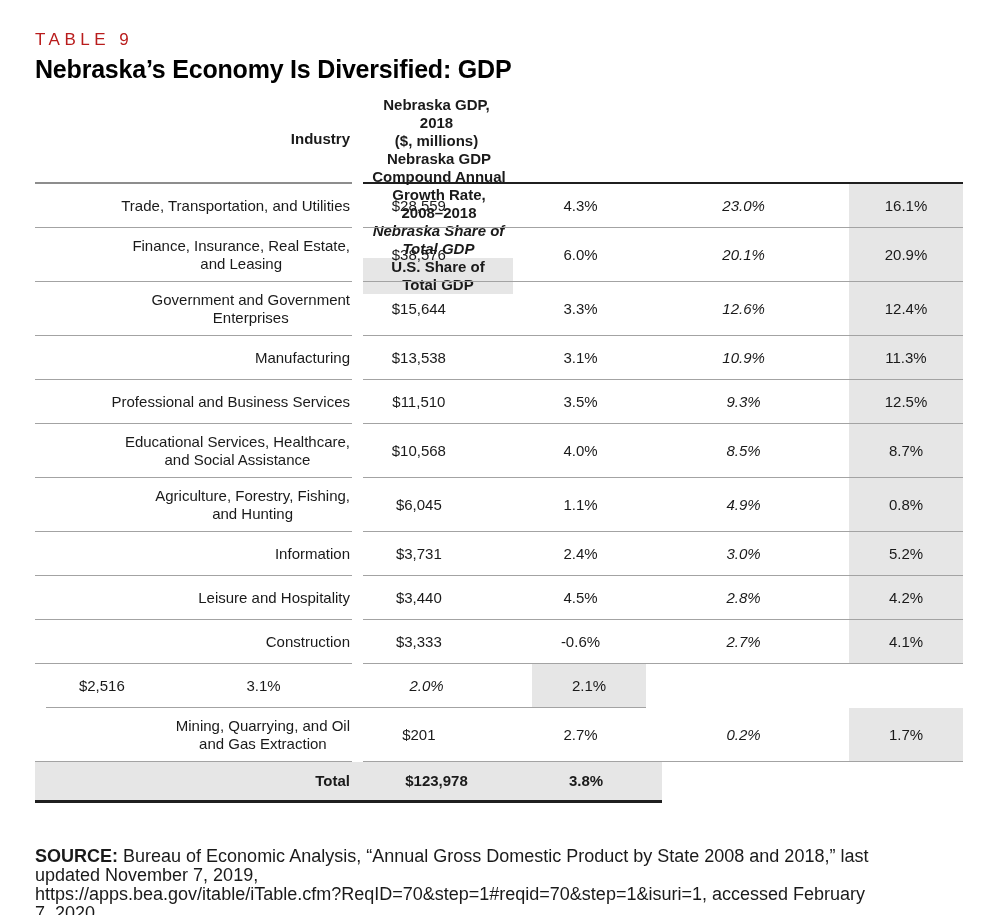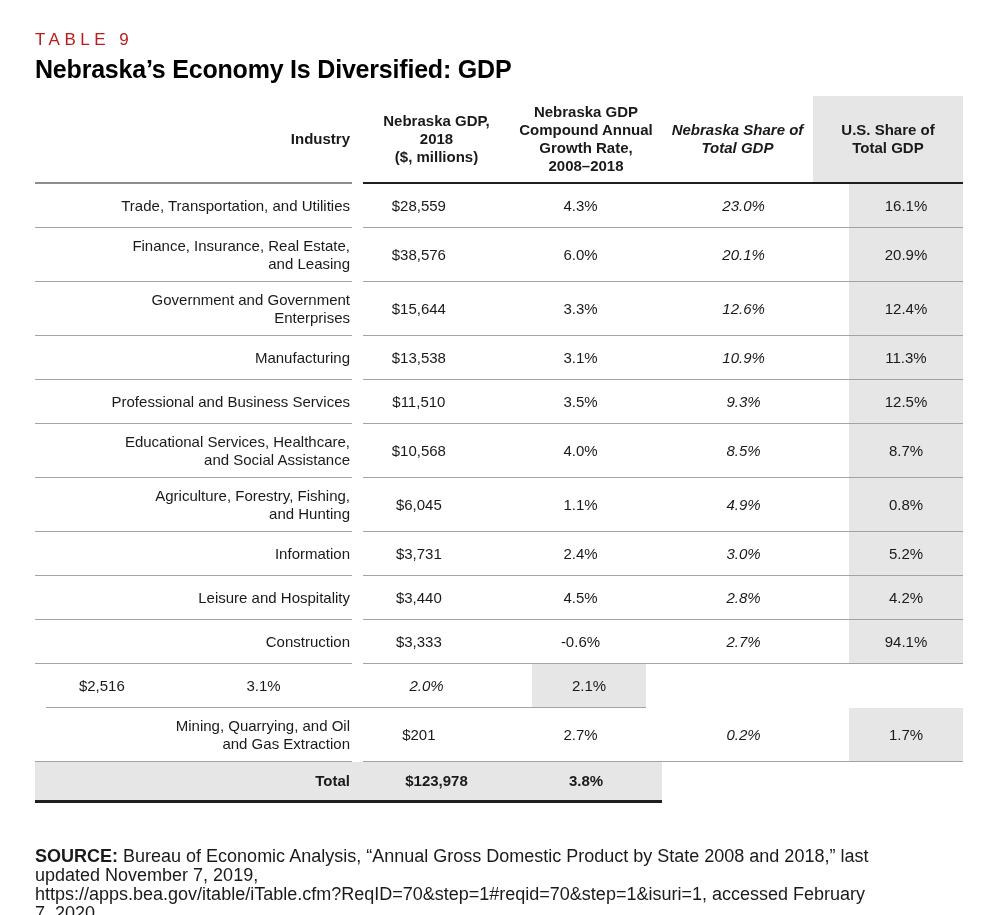--- a/index.html
+++ b/index.html
@@ -23,34 +23,34 @@
   .title{
     font-size:25px;font-weight:700;color:#000;letter-spacing:-0.2px;
     margin-top:5px;line-height:29px;
   }
   .gdp-table{margin-top:12px;width:928px;}
   .row{display:flex;align-items:stretch;}
   .cell{
     display:flex;align-items:center;
     font-size:15px;line-height:18px;white-space:pre-line;
   }
-  .industry{width:317px;justify-content:flex-end;text-align:right;padding-right:2px;}
+  .industry{width:317px;justify-content:flex-end;text-align:center;padding-right:2px;}
   .gap{width:11px;flex:0 0 11px;}
   .data-block{display:flex;width:600px;}
   .gdp{width:147px;}
   .cagr{width:152px;}
   .ne{width:151px;font-style:italic;}
   .us{width:150px;}
   .gdp,.cagr,.ne,.us{justify-content:center;text-align:center;}
   .shaded{background:var(--shade);}
   
   .header-row{height:88px;}
   .header-cell{font-weight:700;}
   .header-row .industry{border-bottom:2px solid var(--mid);}
-  .header-row .data-block{border-bottom:2px solid var(--dark);}
+  .header-row .data-block{border-bottom:2px solid var(--dark);flex-direction:column;}
   
   .data-row{height:44px;}
   .data-row.tall{height:54px;}
   .data-row .industry{border-bottom:1px solid var(--thin);}
   .data-row .data-block{border-bottom:1px solid var(--thin);gap:48px;}
   
   .total-row{height:41px;font-weight:700;}
   .total-left{
     display:flex;width:627px;background:var(--shade);
     border-bottom:3px solid var(--dark);
@@ -186,21 +186,21 @@
       <div class="cell us shaded">4.2%</div>
     </div>
   </div>
         <div class="row data-row">
     <div class="cell industry">Construction</div>
     <div class="gap"></div>
     <div class="data-block">
       <div class="cell gdp">$3,333</div>
       <div class="cell cagr">-0.6%</div>
       <div class="cell ne">2.7%</div>
-      <div class="cell us shaded">94.1%</div>
+      <div class="cell us shaded">4.1%</div>
     </div>
   </div>
         <div class="row data-row">
     <div class="gap"></div>
     <div class="data-block">
       <div class="cell gdp">$2,516</div>
       <div class="cell cagr">3.1%</div>
       <div class="cell ne">2.0%</div>
       <div class="cell us shaded">2.1%</div>
     </div>

